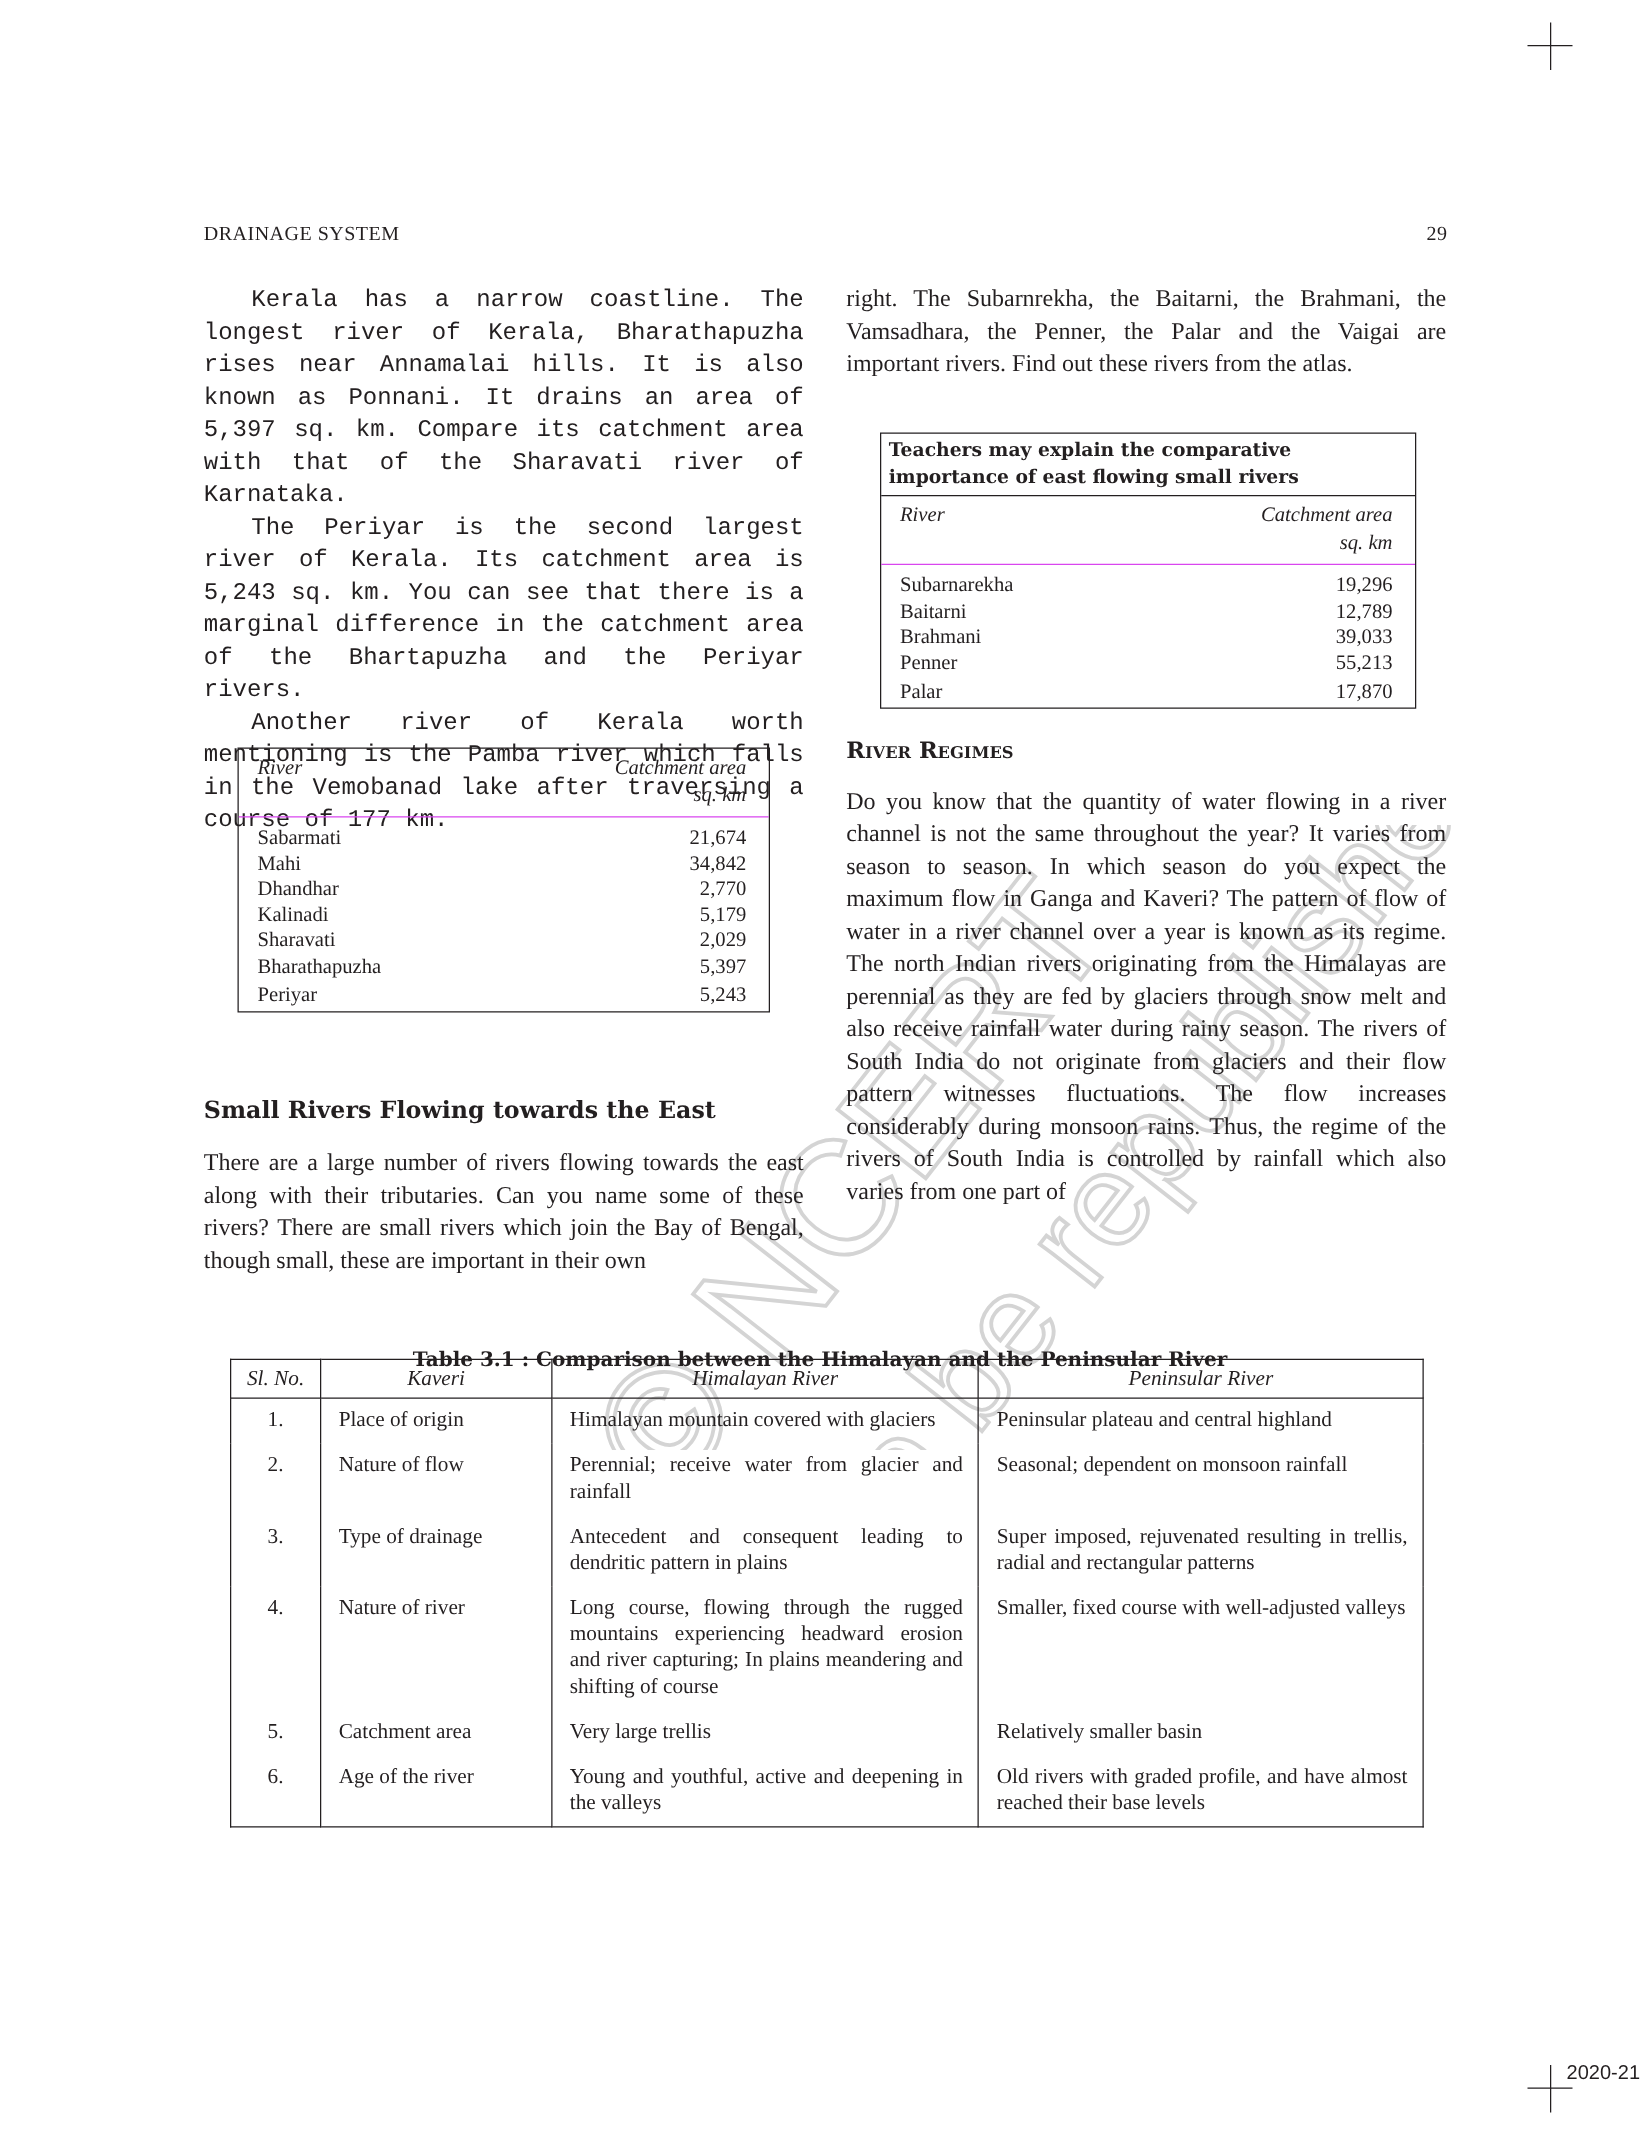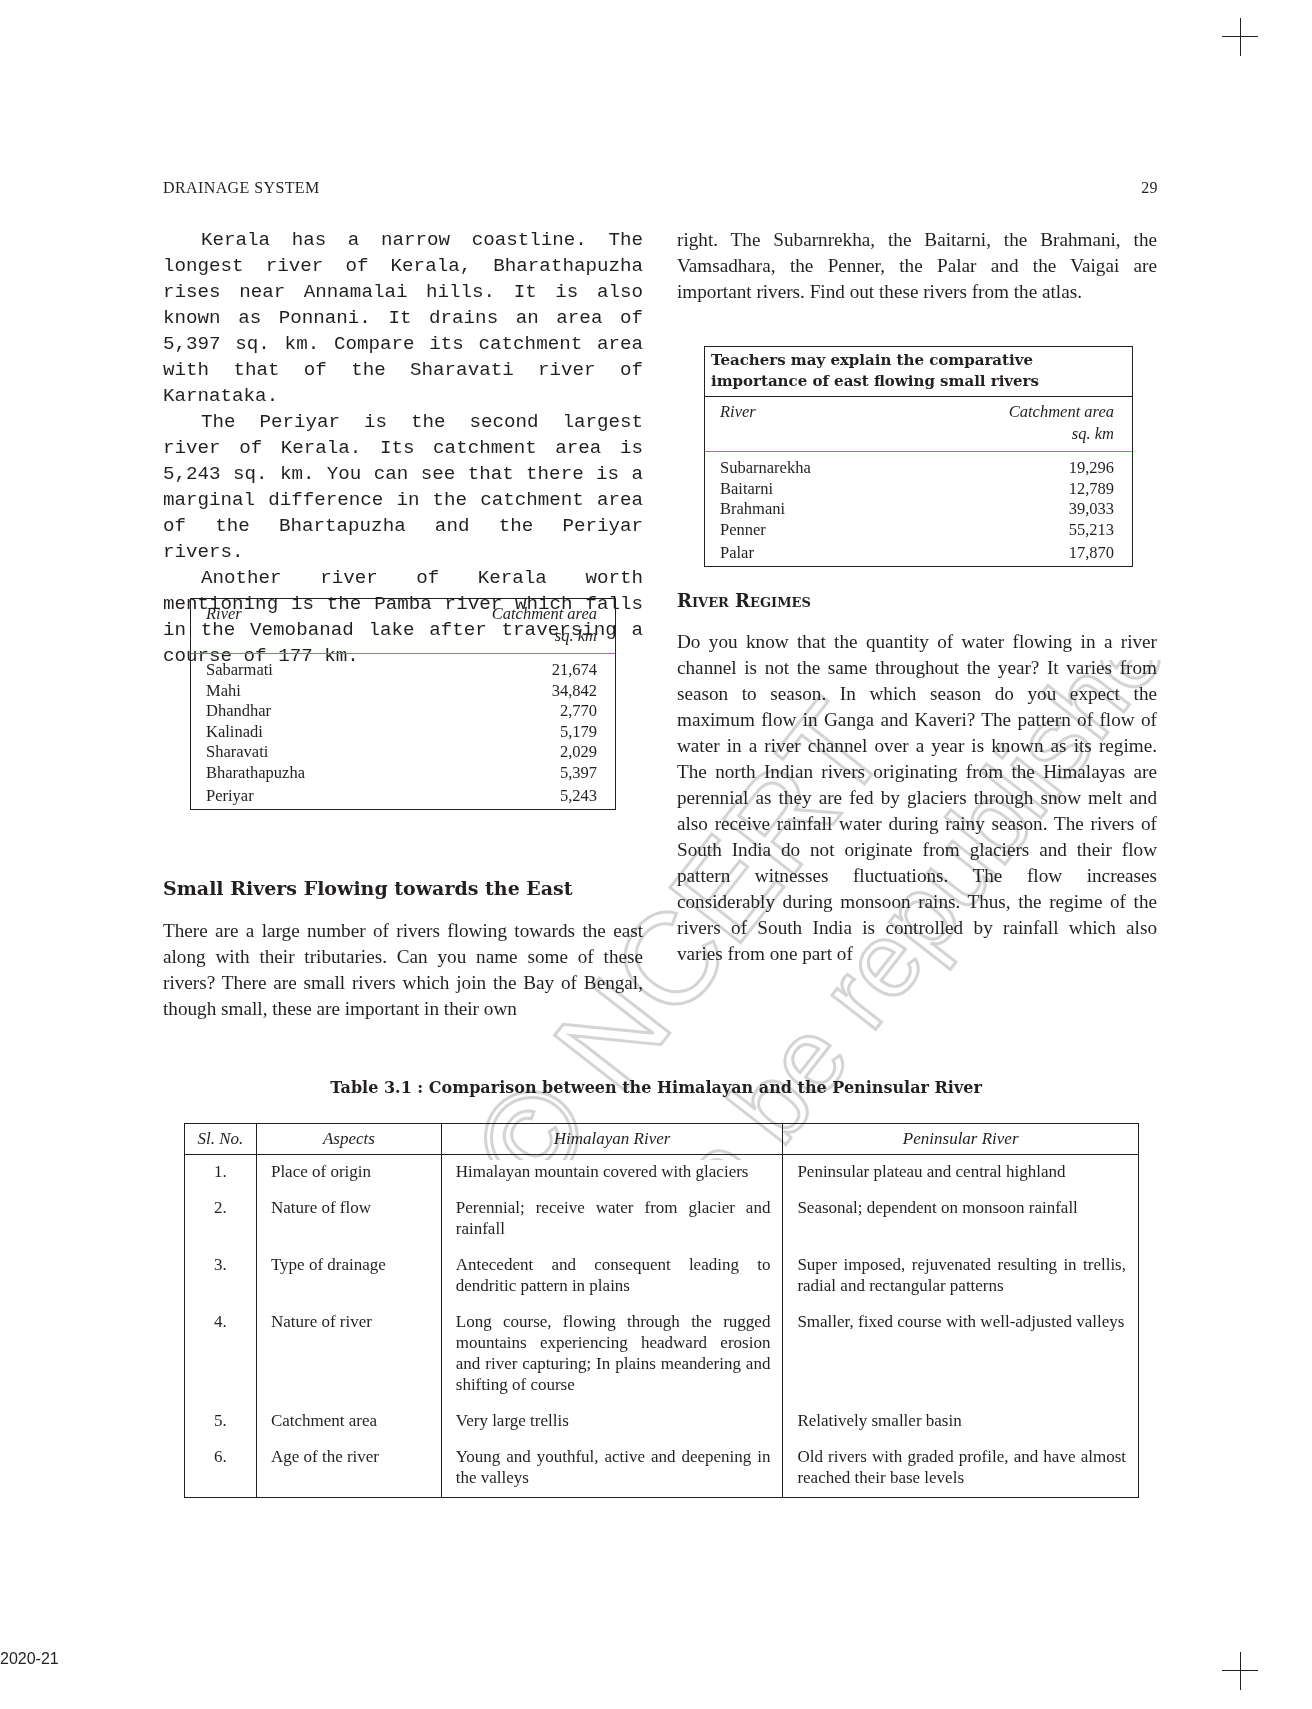--- a/index.html
+++ b/index.html
@@ -36,31 +36,31 @@
   #small-east-title { position: absolute; left: 163px; top: 877px; font-size: 19px; }
   #regimes-title { position: absolute; left: 677px; top: 590px; font-size: 18px; font-variant: small-caps; }
 
   #para-east { position: absolute; left: 163px; top: 918px; width: 480px; }
   #para-regimes { position: absolute; left: 677px; top: 629px; width: 480px; }
   #para-right-top { position: absolute; left: 677px; top: 227px; width: 480px; }
   #para-left-top { position: absolute; left: 163px; top: 227px; width: 480px; font-family: Liberation Mono, monospace; }
 
   #table31-title { position: absolute; left: 0; width: 1312px; top: 1078px; text-align: center;
      font-weight: bold; font-family: "DejaVu Serif", serif; font-size: 16px; }
-  #table31 { position: absolute; left: 184px; top: 1123px; width: 955px; border-collapse: collapse;
+  #table31 { position: absolute; left: 184px; top: 1087px; width: 955px; border-collapse: collapse;
      font-family: "Liberation Serif", serif; font-size: 17px; }
   #table31 th { font-weight: normal; font-style: italic; border: 1px solid #231f20; height: 30px; padding: 0 4px; }
   #table31 td { vertical-align: top; border-left: 1px solid #231f20; border-right: 1px solid #231f20;
                 padding: 6px 12px 9px 14px; line-height: 21px; text-align: justify; }
   #table31 td.sl { text-align: center; padding-left: 4px; padding-right: 4px; }
   #table31 tr:last-child td { border-bottom: 1px solid #231f20; }
   #table31 col.c1 { width: 72px; } #table31 col.c2 { width: 185px; }
   #table31 col.c3 { width: 342px; } #table31 col.c4 { width: 356px; }
 
-  #footer-year { position: absolute; left: 0; width: 1312px; text-align: left; top: 1650px;
+  #footer-year { position: absolute; left: 0; width: 1312px; text-align: right; top: 1650px;
      font-family: "Liberation Sans", sans-serif; font-size: 16px; }
 
   #watermark { position: absolute; left: 300px; top: 660px; width: 900px; height: 500px;
      pointer-events: none; }
 </style>
 </head>
 <body>
 
 <div class="crop" id="crop-top">
     <div class="h"></div>
@@ -178,21 +178,21 @@
 <table id="table31">
   <colgroup>
       <col class="c1">
       <col class="c2">
       <col class="c3">
       <col class="c4">
     </colgroup>
   <thead>
     <tr>
       <th>Sl. No.</th>
-      <th>Aspects</th>
+      <th>Kaveri</th>
       <th>Himalayan River</th>
       <th>Peninsular River</th>
     </tr>
   </thead>
   <tbody>
     <tr>
       <td class="sl">1.</td>
       <td>Place of origin</td>
       <td>Himalayan mountain covered with glaciers</td>
       <td>Peninsular plateau and central highland</td>

